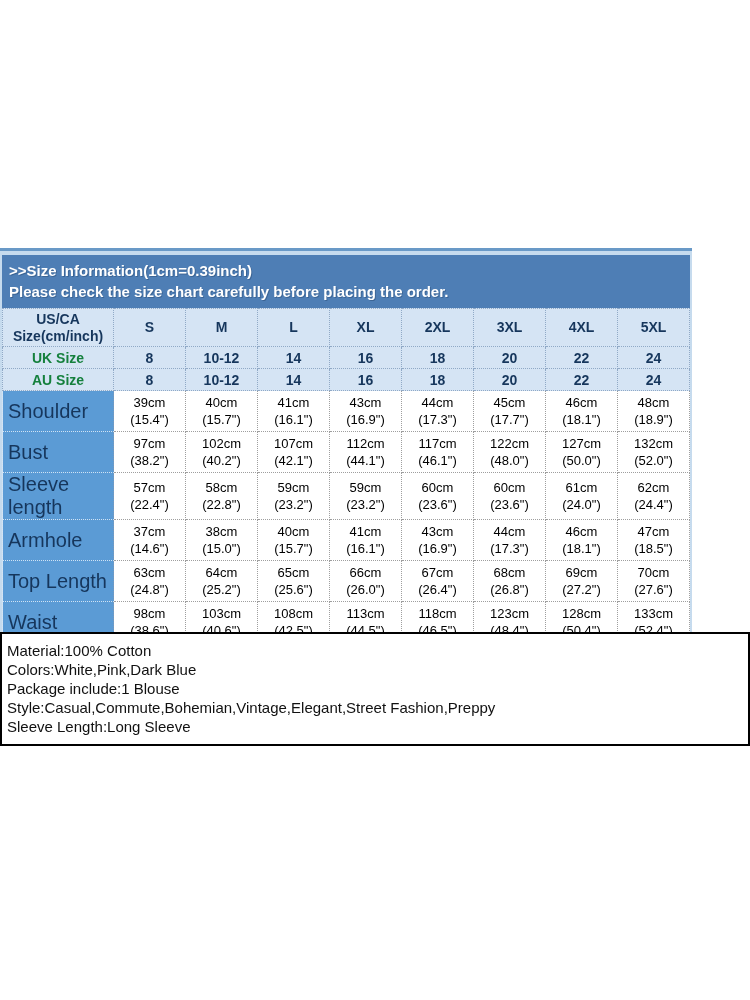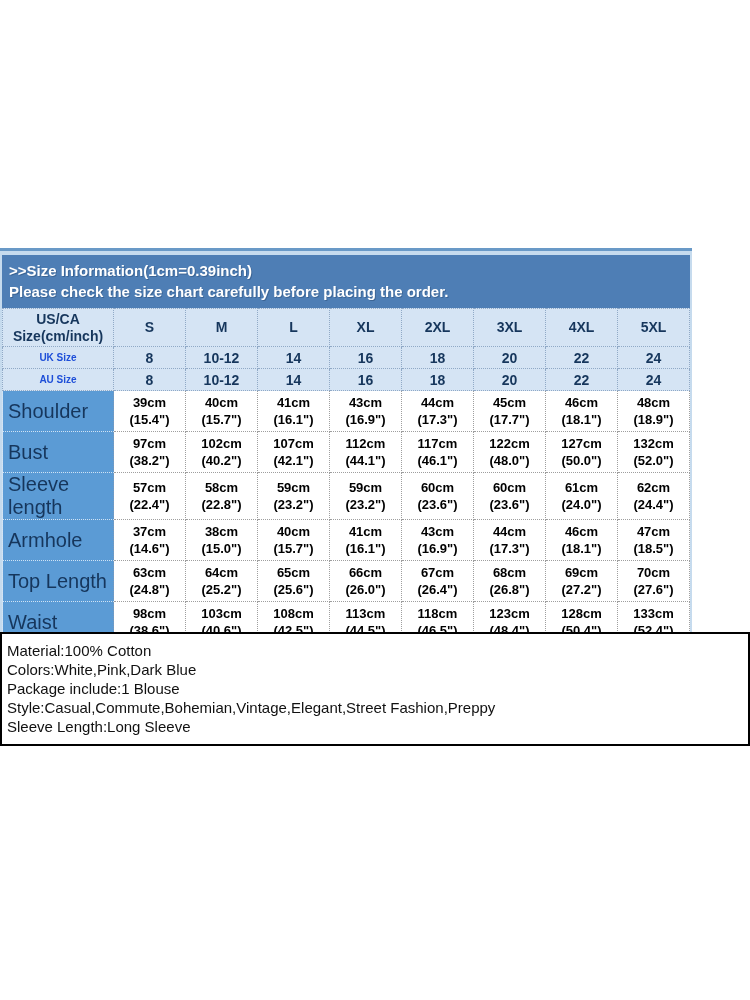--- a/index.html
+++ b/index.html
@@ -26,36 +26,36 @@
     background:#d5e4f4;
   }
   col.c-first{width:111px;}
   th,td{text-align:center;vertical-align:middle;padding:0;}
   
   tr.head-row th{
     background:#d5e4f4;color:#16365c;font-size:14px;font-weight:bold;
     height:37px;line-height:17px;border:1px dotted #90a9c6;
   }
   tr.region-row th{
-    background:#d5e4f4;color:#1d4ed8;font-size:10px;font-weight:bold;
+    background:#d5e4f4;color:#15803d;font-size:14px;font-weight:bold;
     height:21px;border:1px dotted #90a9c6;
   }
   tr.region-row td{
     background:#d5e4f4;color:#16365c;font-size:14px;font-weight:bold;
     border:1px dotted #90a9c6;
   }
   
   tr.meas-row th{
     background:#5b9bd5;color:#16365c;font-size:20px;font-weight:normal;
     text-align:left;padding-left:5px;height:40px;
     border:1px dotted #cfe2f4;border-right:1px dotted #7f98b5;
   }
   tr.meas-row td{
     background:#ffffff;color:#000000;font-size:13px;line-height:17px;
-    border:1px dotted #9e9e9e;height:40px;font-weight:bold;
+    border:1px dotted #9e9e9e;height:40px;
   }
   tr.meas-row td .cm,tr.meas-row td .inch{display:block;}
   
   .details{
     position:absolute;left:0;top:632px;width:750px;box-sizing:border-box;
     background:#ffffff;border:2px solid #000000;
     padding:7px 5px 8px 5px;
   }
   .details .line{
     font-size:15px;line-height:19px;color:#111111;white-space:nowrap;

